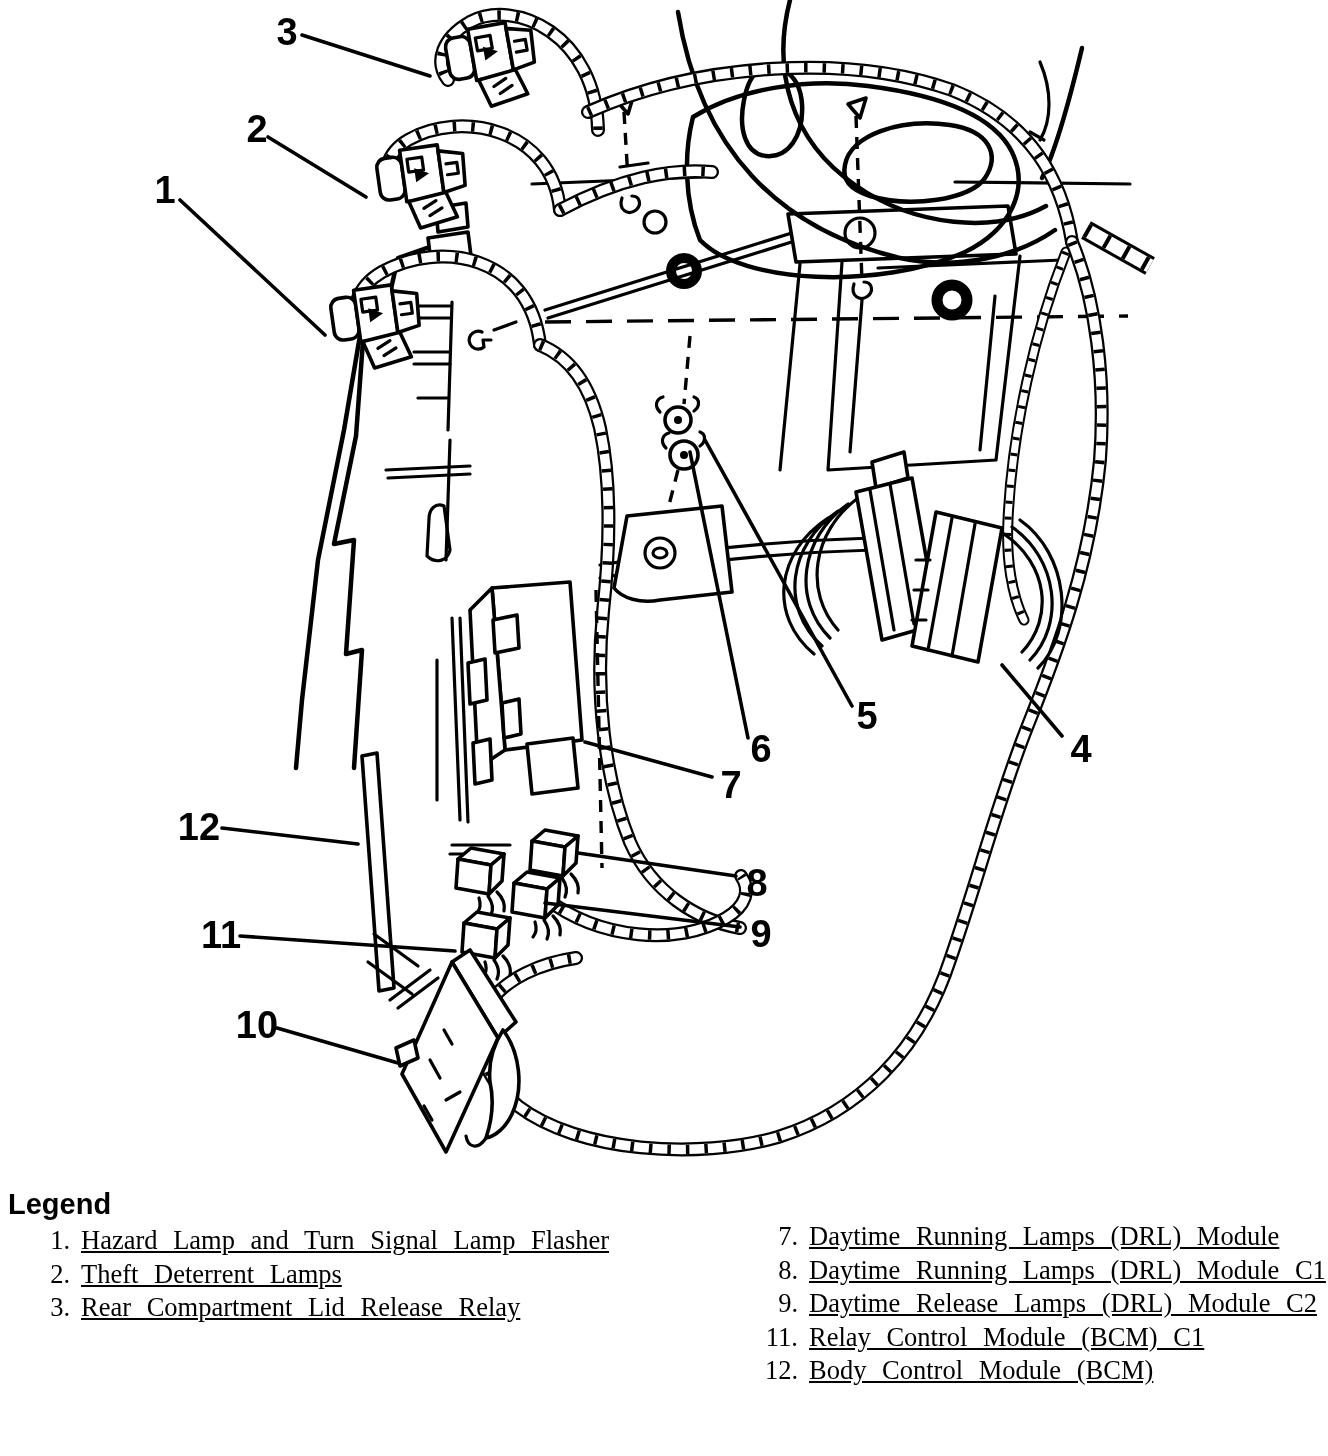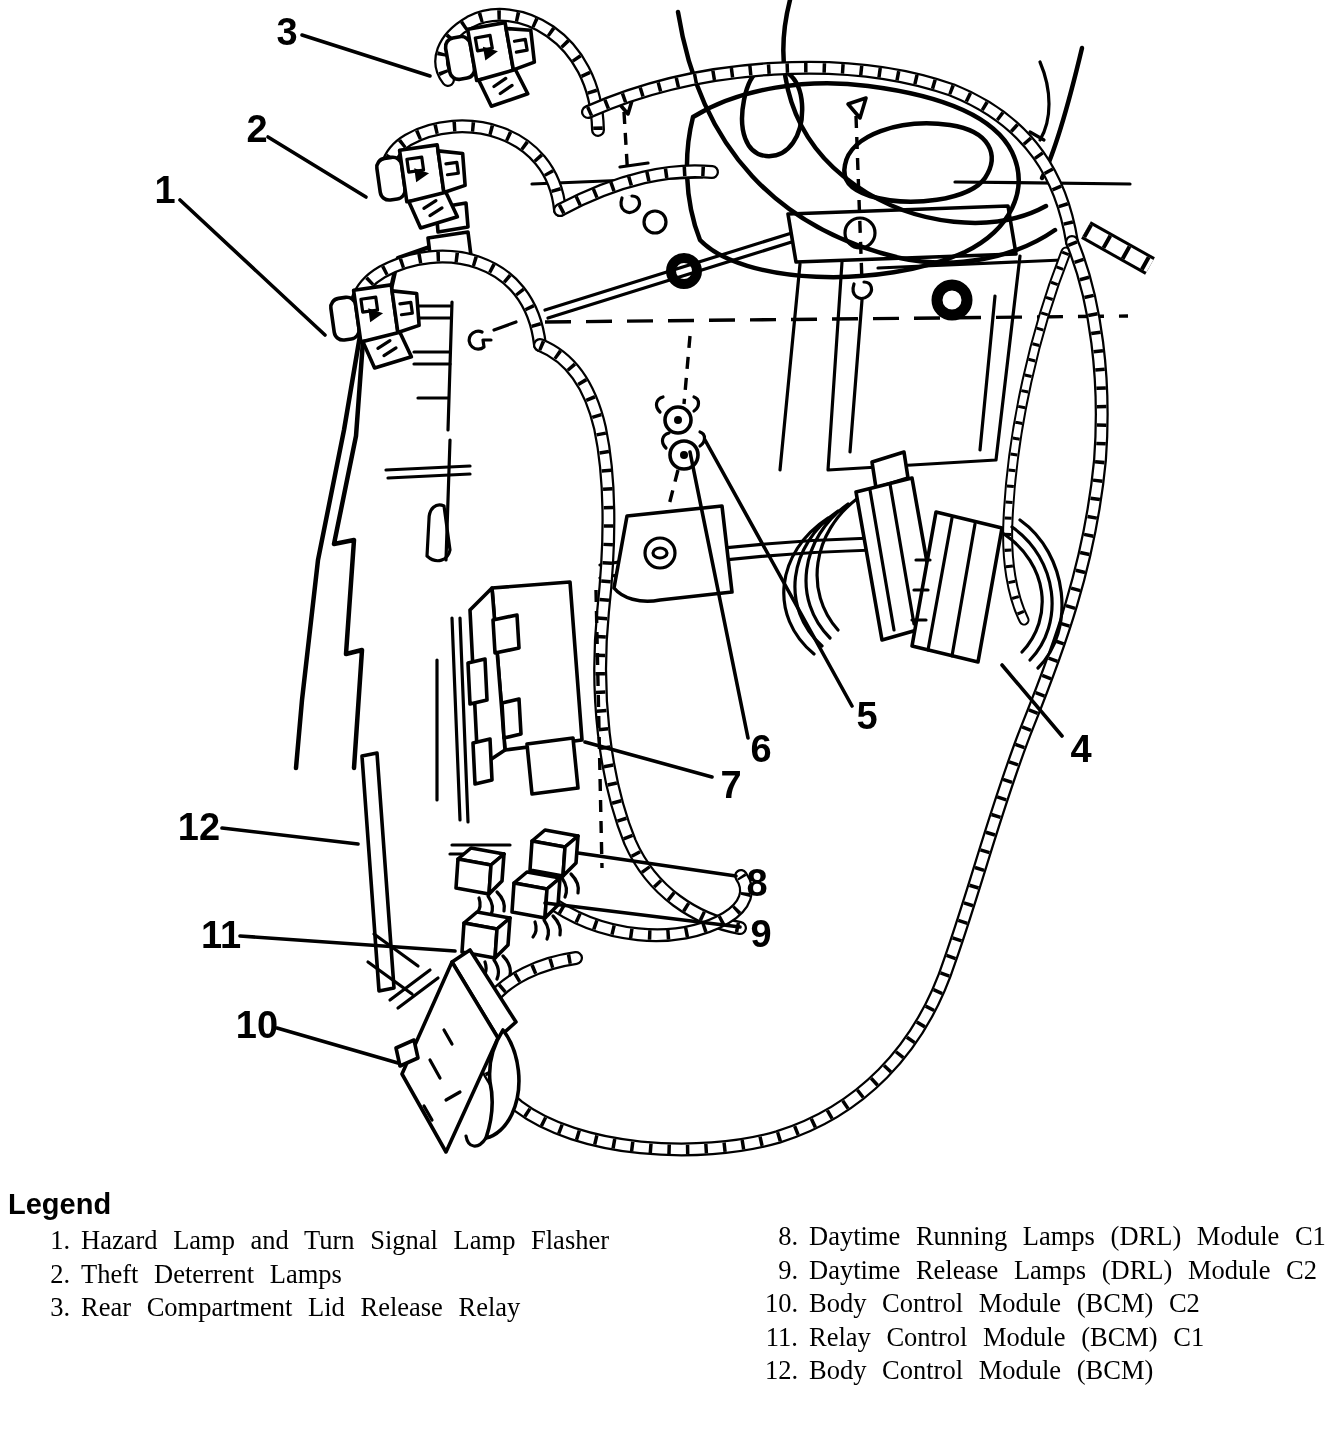--- a/index.html
+++ b/index.html
@@ -24,21 +24,21 @@
   .tf-fat{fill:none;stroke:#fff;stroke-width:14;stroke-linecap:butt;}
   .tr-fat{fill:none;stroke:#000;stroke-width:14;stroke-dasharray:4 18;}
   .co {font:bold 38px "Liberation Sans",sans-serif;fill:#000;text-anchor:middle;}
   .lead{stroke:#000;stroke-width:3.6;stroke-linecap:round;}
   
   .legend{position:absolute;left:0;top:1182px;width:1104px;height:250px;}
   .legend-title{position:absolute;left:8px;top:6px;font:bold 29px "Liberation Sans",sans-serif;}
   .lcol{position:absolute;top:42px;}
   .lcol.left{left:24px;}
   .lcol.right{left:752px;top:38px;}
-  .li{font:26.5px "Liberation Serif",serif;line-height:33.6px;word-spacing:0.34em;white-space:nowrap;}
+  .li{font:26.5px "Liberation Serif",serif;line-height:33.6px;word-spacing:0.34em;white-space:nowrap;text-decoration:underline;}
   .li .num{display:inline-block;min-width:46px;text-align:right;margin-right:11px;word-spacing:0;}
 </style>
 </head>
 <body>
 
 <div id="page">
 
 <svg width="1328" height="1206" viewBox="0 0 1328 1206">
   <defs>
 
@@ -248,21 +248,21 @@
 <div class="legend">
   <div class="legend-title">Legend</div>
 
   <div class="lcol left">
     <div class="li"><span class="num">1.</span><span class="txt">Hazard Lamp and Turn Signal Lamp Flasher</span></div>
     <div class="li"><span class="num">2.</span><span class="txt">Theft Deterrent Lamps</span></div>
     <div class="li"><span class="num">3.</span><span class="txt">Rear Compartment Lid Release Relay</span></div>
   </div>
 
   <div class="lcol right">
+    <div class="li"><span class="num">7.</span><span class="txt">Daytime Running Lamps (DRL) Module</span></div>
     <div class="li"><span class="num">8.</span><span class="txt">Daytime Running Lamps (DRL) Module C1</span></div>
     <div class="li"><span class="num">9.</span><span class="txt">Daytime Release Lamps (DRL) Module C2</span></div>
-    <div class="li"><span class="num">10.</span><span class="txt">Body Control Module (BCM) C2</span></div>
     <div class="li"><span class="num">11.</span><span class="txt">Relay Control Module (BCM) C1</span></div>
     <div class="li"><span class="num">12.</span><span class="txt">Body Control Module (BCM)</span></div>
   </div>
 </div>
 
 </div>
 
 </body></html>

